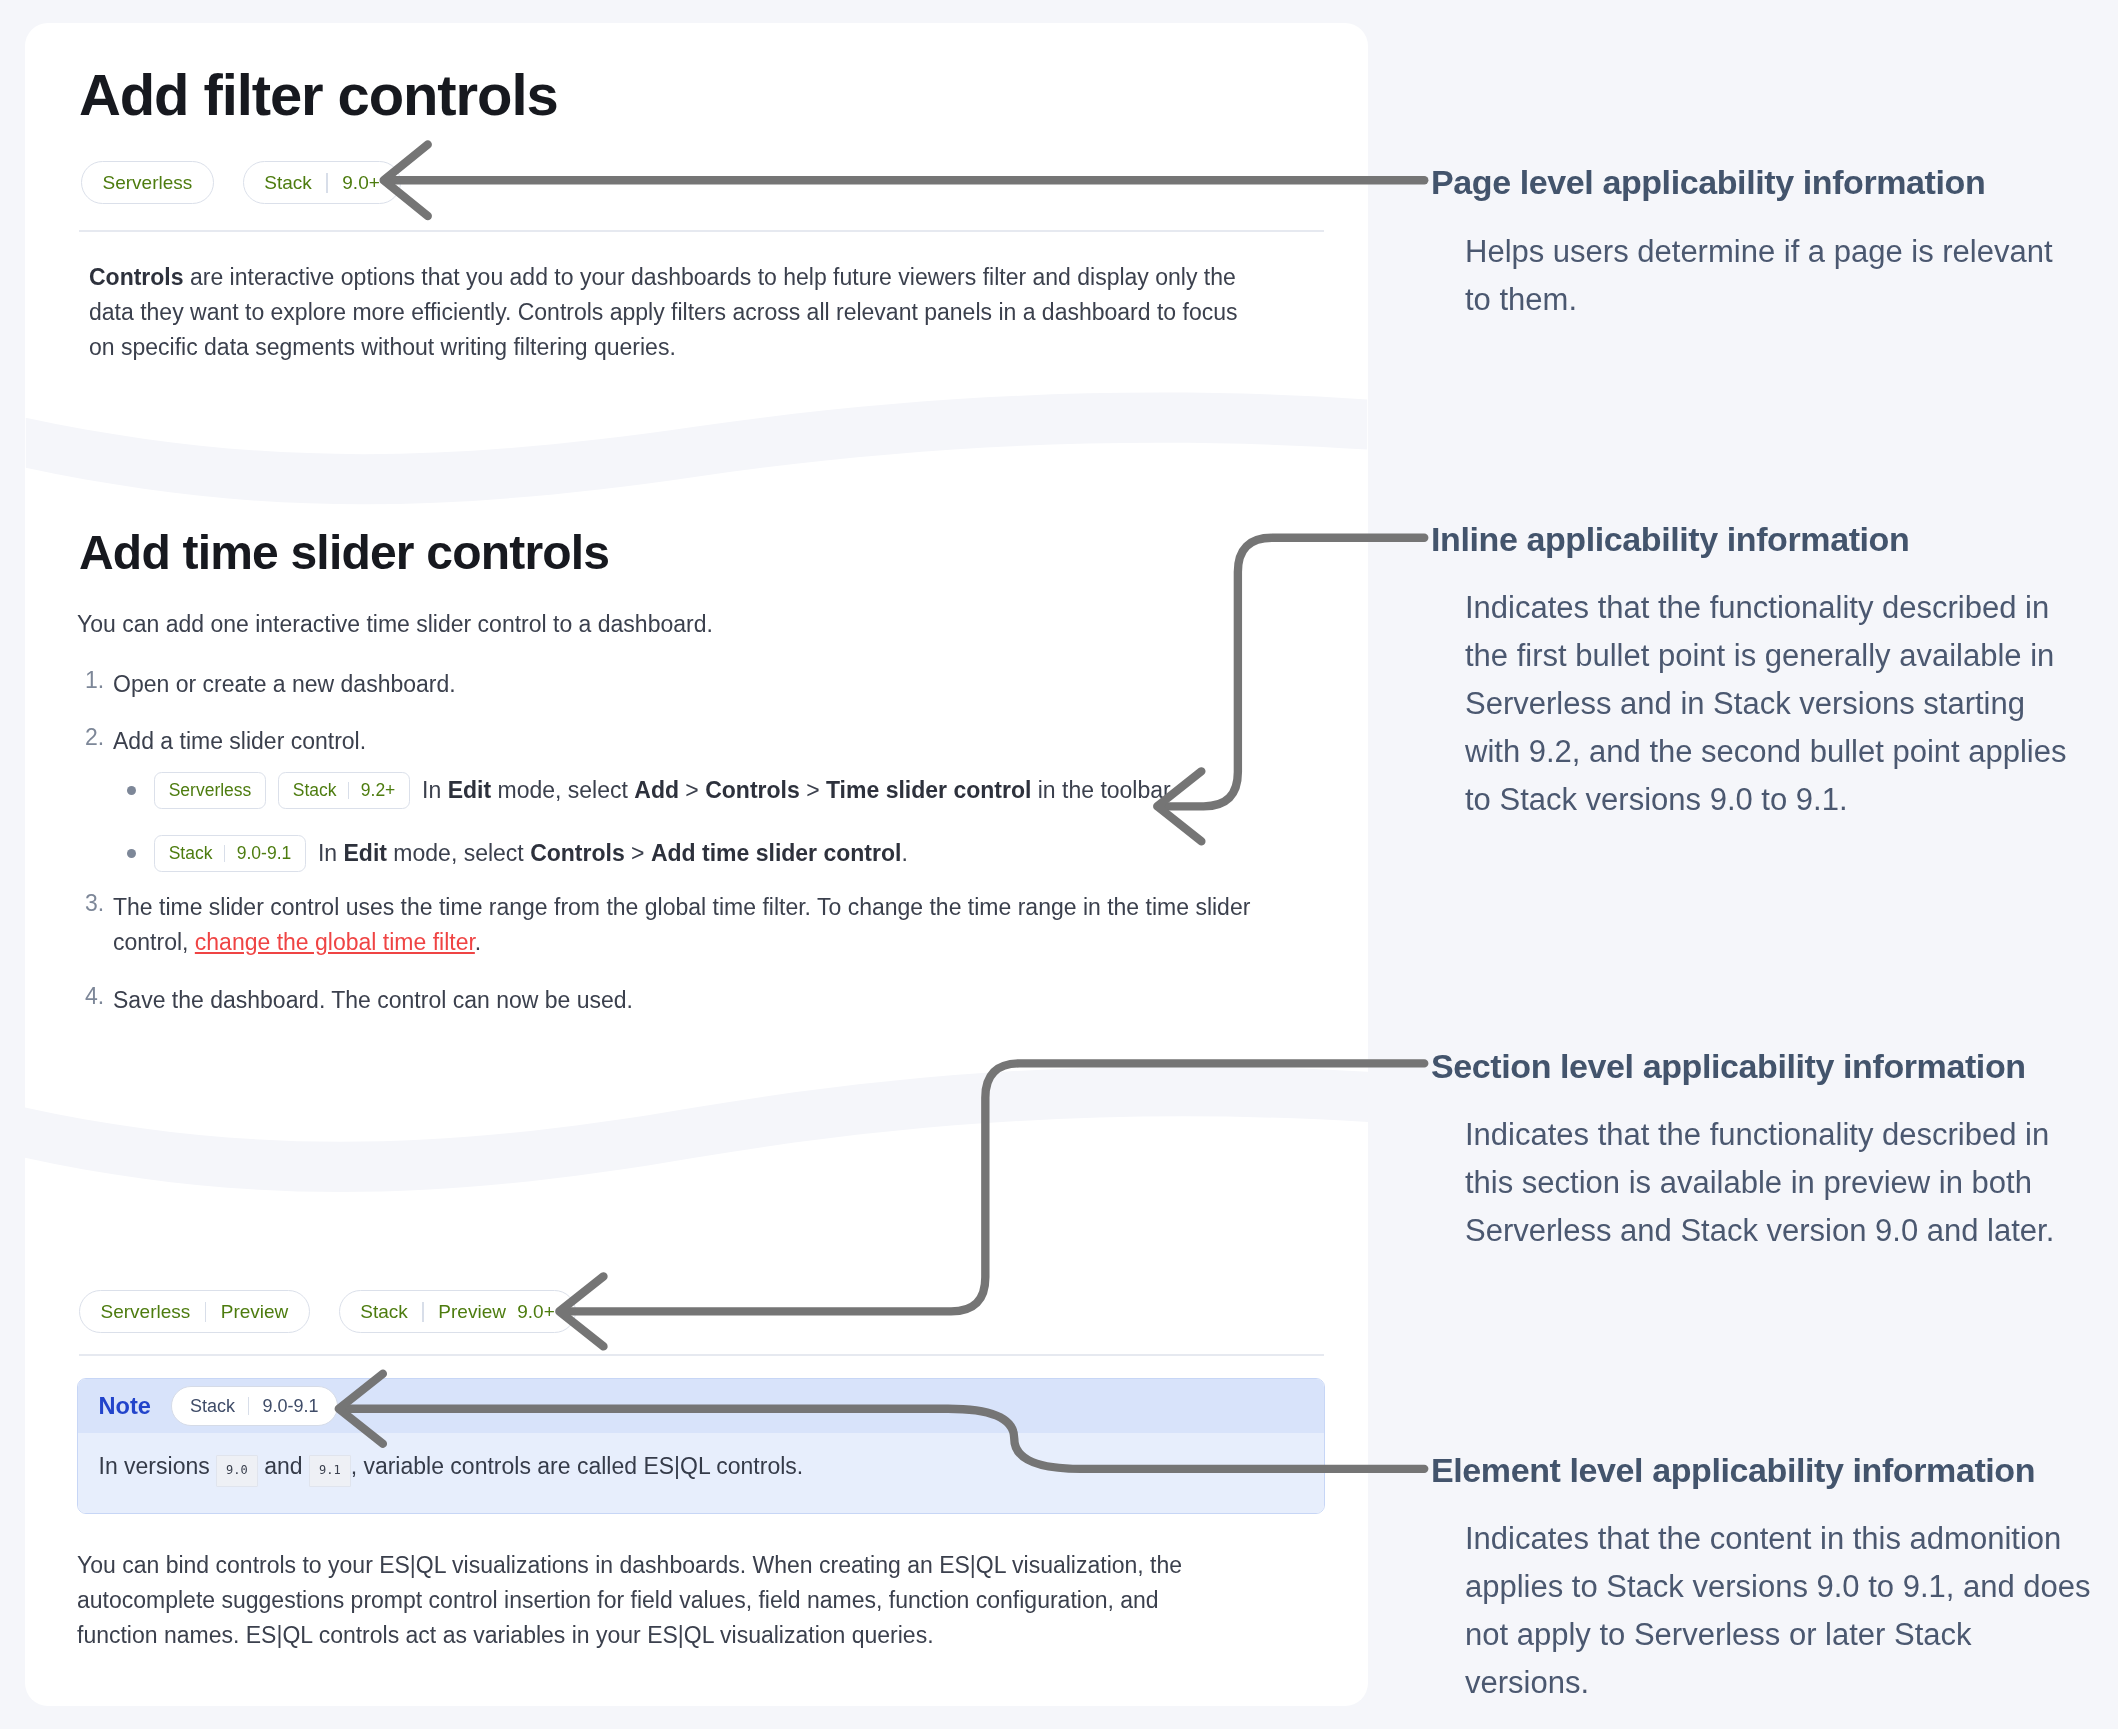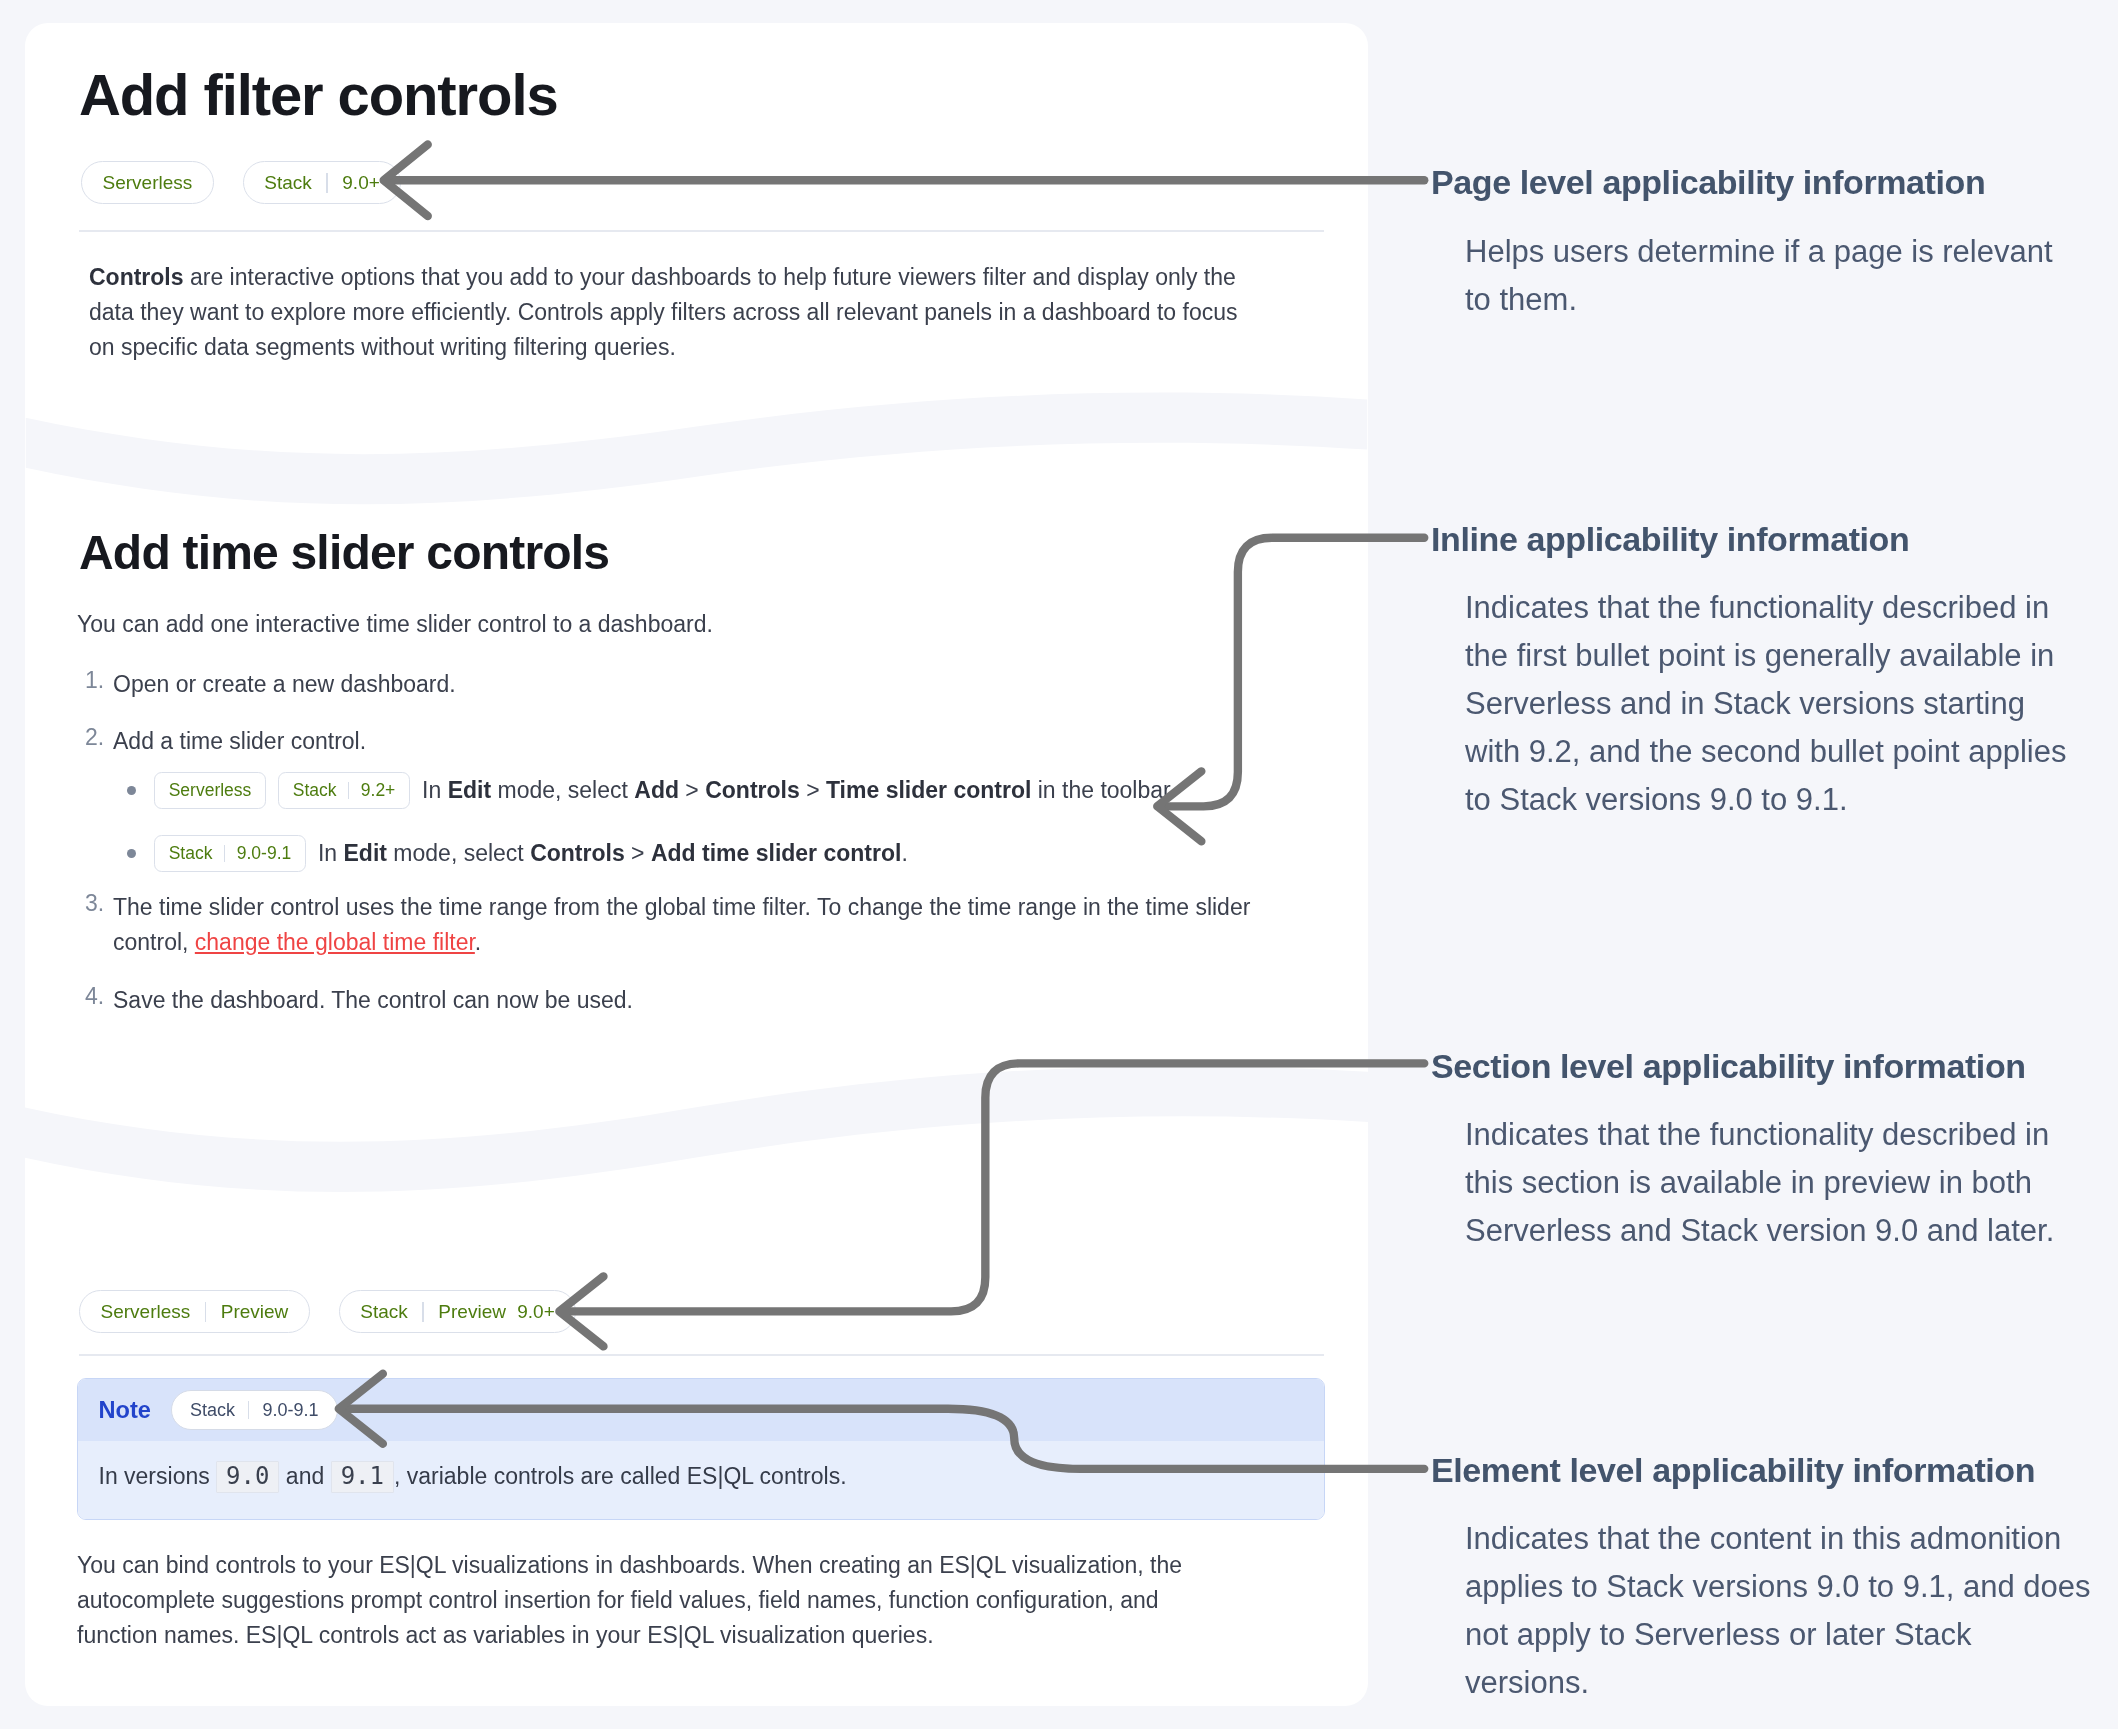--- a/index.html
+++ b/index.html
@@ -50,36 +50,36 @@
   .bullet-row .txt { font-size:23px; color:#3b404d; }
   .bullet-row .txt b { color:#2d313c; }
 
   a.link { color:#ef4444; text-decoration:underline; }
 
   .note {
     position:absolute; left:52px; width:1248px;
     border:1.5px solid #c7d6f6; border-radius:9px; overflow:hidden;
   }
   .note-header {
-    background:#d8e3fa; height:62px;
+    background:#d8e3fa; height:54px;
     display:flex; align-items:center; gap:20px; padding:0 20.5px;
   }
   .note-label { font-size:23.6px; font-weight:bold; color:#2244cb; }
   .note-badge {
     display:inline-flex; align-items:center; height:40px; padding:0 18px;
     background:#fff; border:1.5px solid #d5dbe7; border-radius:21px;
     font-size:18px; color:#3f4c68; white-space:nowrap;
   }
   .note-badge .sep { width:1.5px; height:18px; background:#d8dee9; margin:0 13px; }
   .note-body {
     background:#e7eefc; padding:20px 20.5px 26px; font-size:23px; color:#353b49;
   }
   .code {
     display:inline-block; font-family:"DejaVu Sans Mono", monospace;
-    font-size:24px; color:#3a404e; background:#eef0f5;
+    font-size:12px; color:#3a404e; background:#eef0f5;
     border:0.8px solid #e0e4ed; border-radius:1px; padding:0.8px 9px 3px;
     line-height:26px; vertical-align:baseline;
   }
 
   .ann-head {
     position:absolute; left:1431px; width:685px;
     font-size:34px; font-weight:bold; color:#43546c; letter-spacing:-0.4px;
   }
   .ann-body {
     position:absolute; left:1465px; width:685px;

